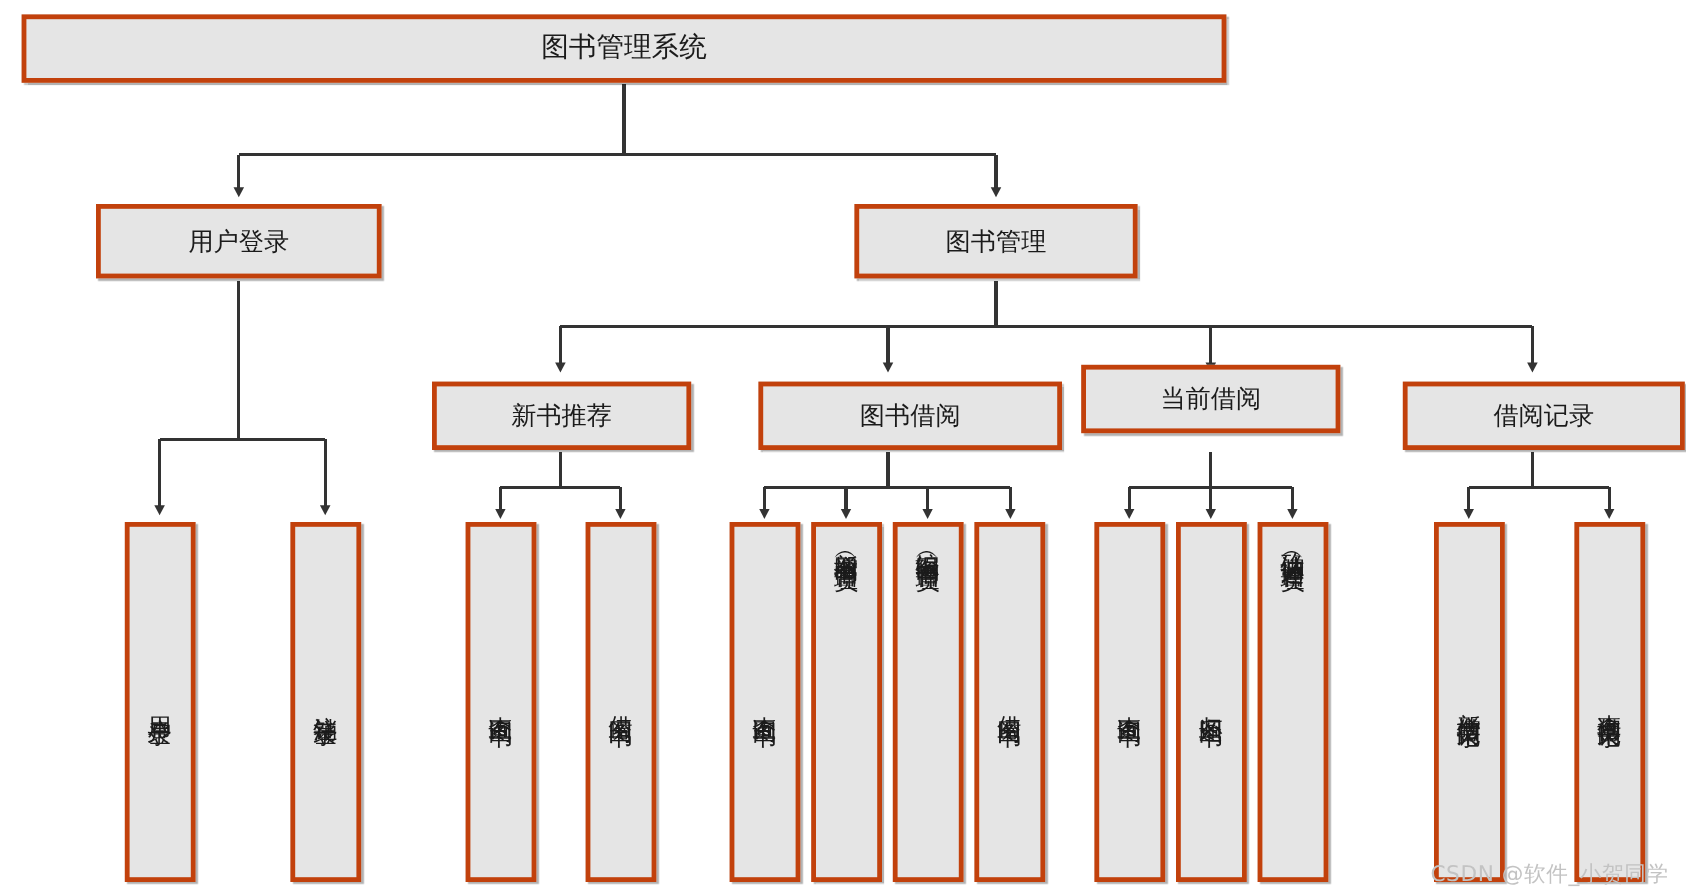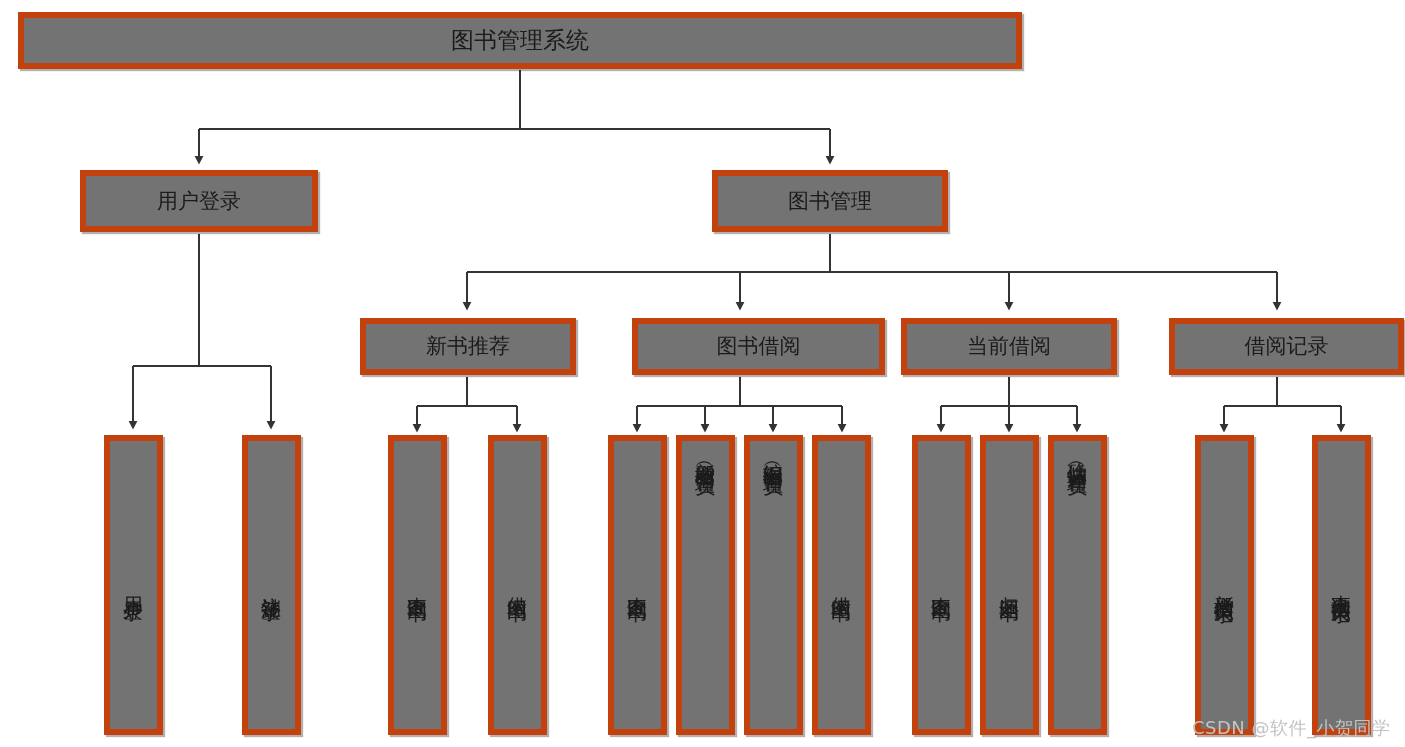--- a/index.html
+++ b/index.html
@@ -21,22 +21,22 @@
   #diagram-svg {
     position: absolute;
     left: 0;
     top: 0;
     width: 1405px;
     height: 747px;
   }
   .node-box {
     position: absolute;
     box-sizing: border-box;
-    background: #737373;
-    border: 6px solid #c2410c;
+    background: #e5e5e5;
+    border: 4px solid #c2410c;
     box-shadow: 2px 2px 1px rgba(0, 0, 0, 0.30);
     display: flex;
     align-items: center;
     justify-content: center;
     color: #1b1b1b;
     z-index: 3;
   }
   .node-label {
     font-family: "DejaVu Sans", "Liberation Sans", sans-serif;
     color: #1b1b1b;
@@ -145,21 +145,21 @@
   <div class="node-box lvl-3" style="left:360px; top:318px; width:216px; height:57px;">
     <span class="node-label">新书推荐</span>
   </div>
 
   <div class="node-box lvl-2" style="left:712px; top:170px; width:236px; height:62px;">
     <span class="node-label">图书管理</span>
   </div>
   <div class="node-box lvl-3" style="left:632px; top:318px; width:253px; height:57px;">
     <span class="node-label">图书借阅</span>
   </div>
-  <div class="node-box lvl-3" style="left:901px; top:318px; width:216px; height:57px;">
+  <div class="node-box lvl-3" style="left:901px; top:304px; width:216px; height:57px;">
     <span class="node-label">当前借阅</span>
   </div>
   <div class="node-box lvl-3" style="left:1169px; top:318px; width:235px; height:57px;">
     <span class="node-label">借阅记录</span>
   </div>
 
   <div class="node-box leaf-box leaf-centered" style="left:104px; top:435px; width:59px; height:300px;">
     <span class="node-label">用户登录</span>
   </div>
   <div class="node-box leaf-box leaf-centered" style="left:242px; top:435px; width:59px; height:300px;">

